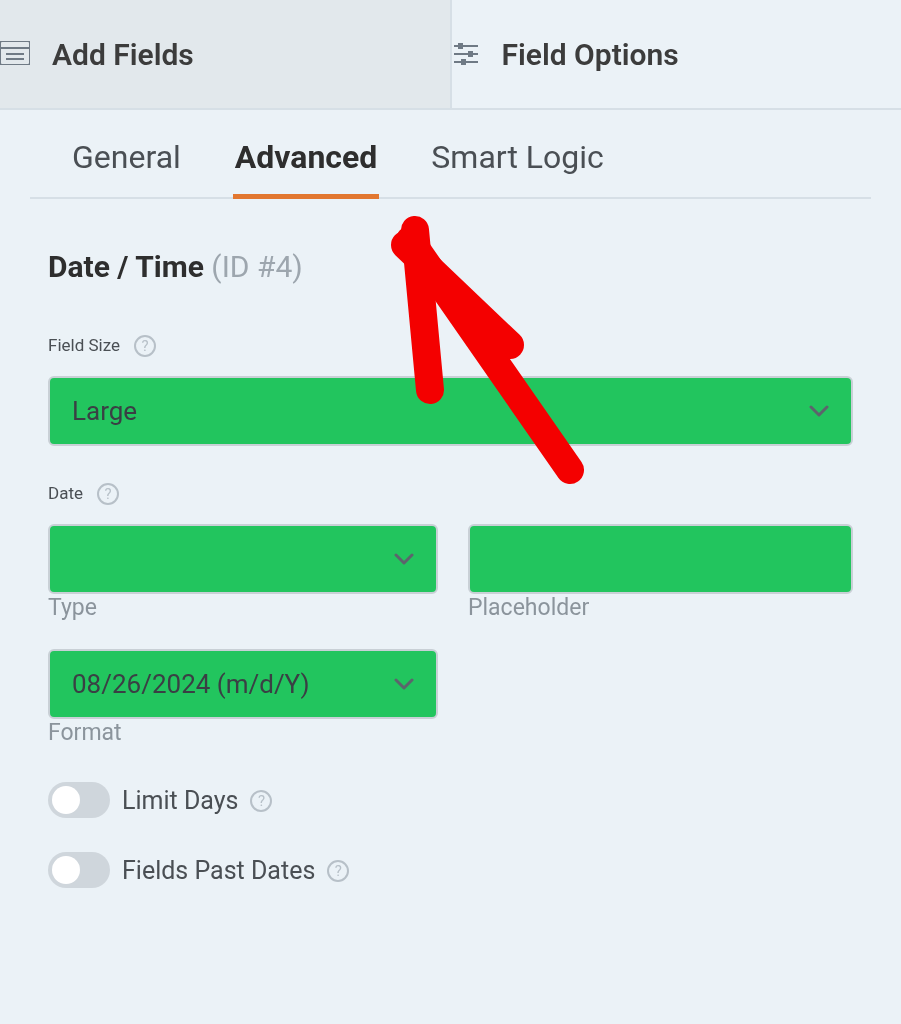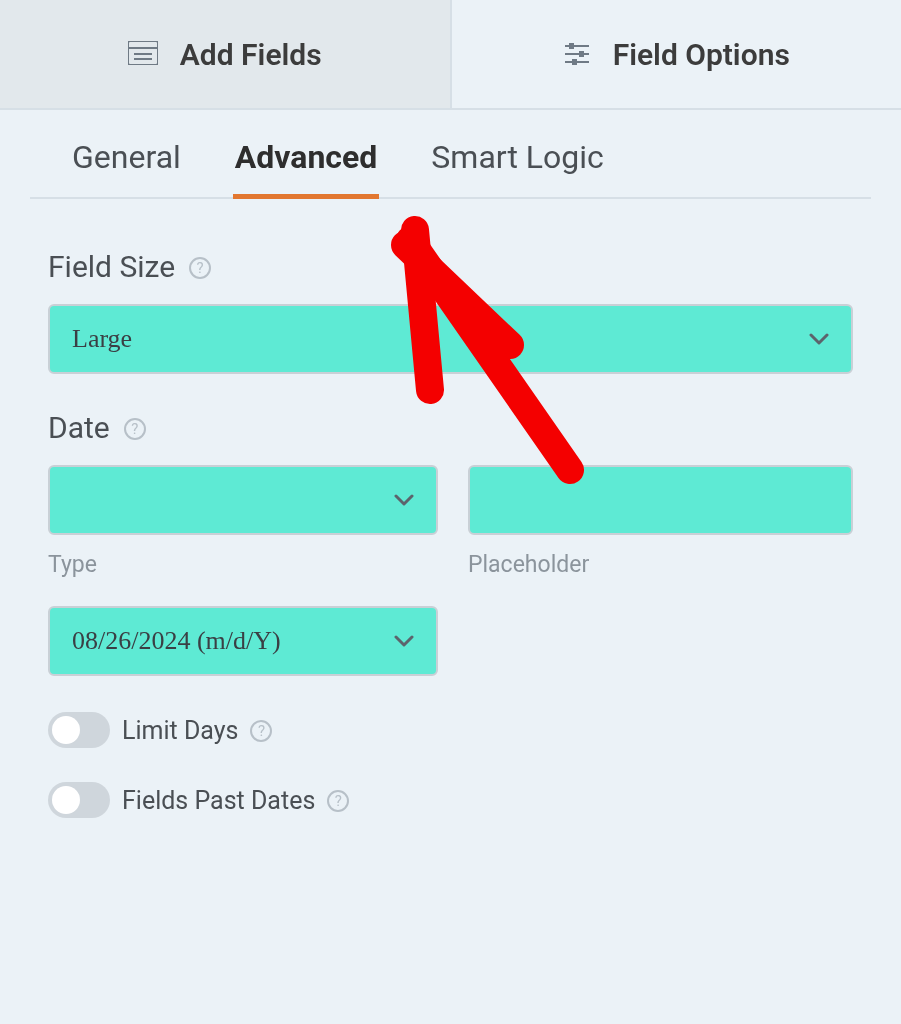--- a/index.html
+++ b/index.html
@@ -15,21 +15,20 @@
   .top-tabs {
     display: flex;
     width: 100%;
     height: 110px;
     border-bottom: 2px solid #d6dfe6;
   }
   .top-tab {
     flex: 1;
     display: flex;
     align-items: center;
-    justify-content: center;
     gap: 22px;
     font-size: 30px;
     font-weight: 600;
     color: #3c3c3c;
     cursor: pointer;
   }
   .top-tab.inactive { background: #e2e8ec; }
   .top-tab + .top-tab { border-left: 2px solid #d6dfe6; }
   .top-tab .icon { color: #6f7a85; }
 
@@ -64,64 +63,62 @@
     margin-bottom: 50px;
   }
   .field-title .id-part { font-weight: 400; color: #9da6ae; }
 
   .label-row {
     display: flex;
     align-items: center;
     gap: 14px;
     margin-bottom: 20px;
   }
-  .field-label { font-size: 30px; color: #4a4f54; }
+  .field-label { font-size: 17px; color: #4a4f54; }
   .help-icon {
     width: 22px; height: 22px;
     border: 2px solid #b7c0c8;
     border-radius: 50%;
     display: inline-flex; align-items: center; justify-content: center;
     font-size: 15px; color: #b7c0c8;
     position: relative; top: 1px;
   }
 
   .select, .text-input {
     width: 100%;
     height: 70px;
-    background: #5eead4;
+    background: #22c55e;
     border: 2px solid #c9d0d6;
     border-radius: 6px;
     font-size: 26px;
     color: #3a3f44;
     padding: 0 50px 0 22px;
     display: flex;
     align-items: center;
     position: relative;
     cursor: pointer;
-    font-family: Liberation Serif, serif;
   }
   .text-input { cursor: text; }
   .select .chev {
     position: absolute;
     right: 22px; top: 50%; transform: translateY(-50%);
     color: #5c646c;
   }
   .chev svg { display: block; }
 
   .section { margin-bottom: 36px; }
 
   .two-col {
     display: grid;
     grid-template-columns: 390px 1fr;
     gap: 30px;
   }
   .sub-label {
     font-size: 23px;
     color: #8b949c;
-    margin-top: 16px;
   }
 
   .toggle-row {
     display: flex;
     align-items: center;
     gap: 12px;
     margin-top: 34px;
   }
   .toggle {
     width: 62px; height: 36px;
@@ -177,20 +174,24 @@
 </div>
 
 <div class="sub-tabs">
   <div class="sub-tab">General</div>
   <div class="sub-tab active">Advanced</div>
   <div class="sub-tab">Smart Logic</div>
 </div>
 
 <div class="content">
 
+  <div class="field-title">
+    <span>Date / Time</span>
+    <span class="id-part">(ID #4)</span>
+  </div>
 
   <div class="section">
     <div class="label-row">
       <span class="field-label">Field Size</span>
       <span class="help-icon">?</span>
     </div>
     <div class="select">
       <span>Large</span>
       <span class="chev">
         <svg width="20" height="12" viewBox="0 0 20 12">
@@ -230,20 +231,21 @@
     <div class="two-col">
       <div>
         <div class="select">
           <span>08/26/2024 (m/d/Y)</span>
           <span class="chev">
             <svg width="20" height="12" viewBox="0 0 20 12">
                 <path d="M2 2 L10 10 L18 2" fill="none" stroke="currentColor" stroke-width="3" stroke-linecap="round" stroke-linejoin="round"></path>
               </svg>
           </span>
         </div>
+        <div class="sub-label">Format</div>
       </div>
       <div></div>
     </div>
   </div>
 
   <div class="toggle-row">
     <div class="toggle"></div>
     <span class="toggle-label">Limit Days</span>
     <span class="help-icon">?</span>
   </div>

